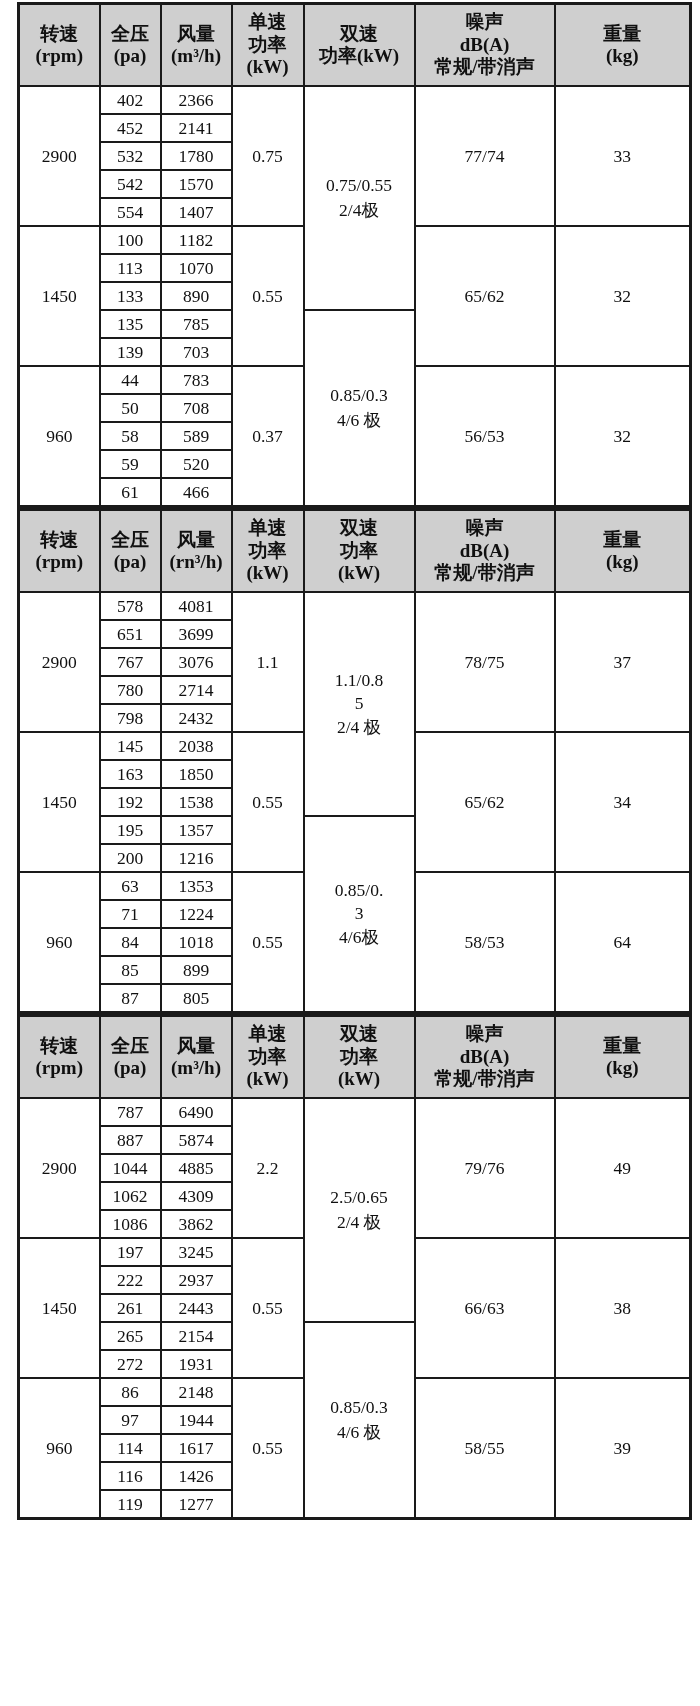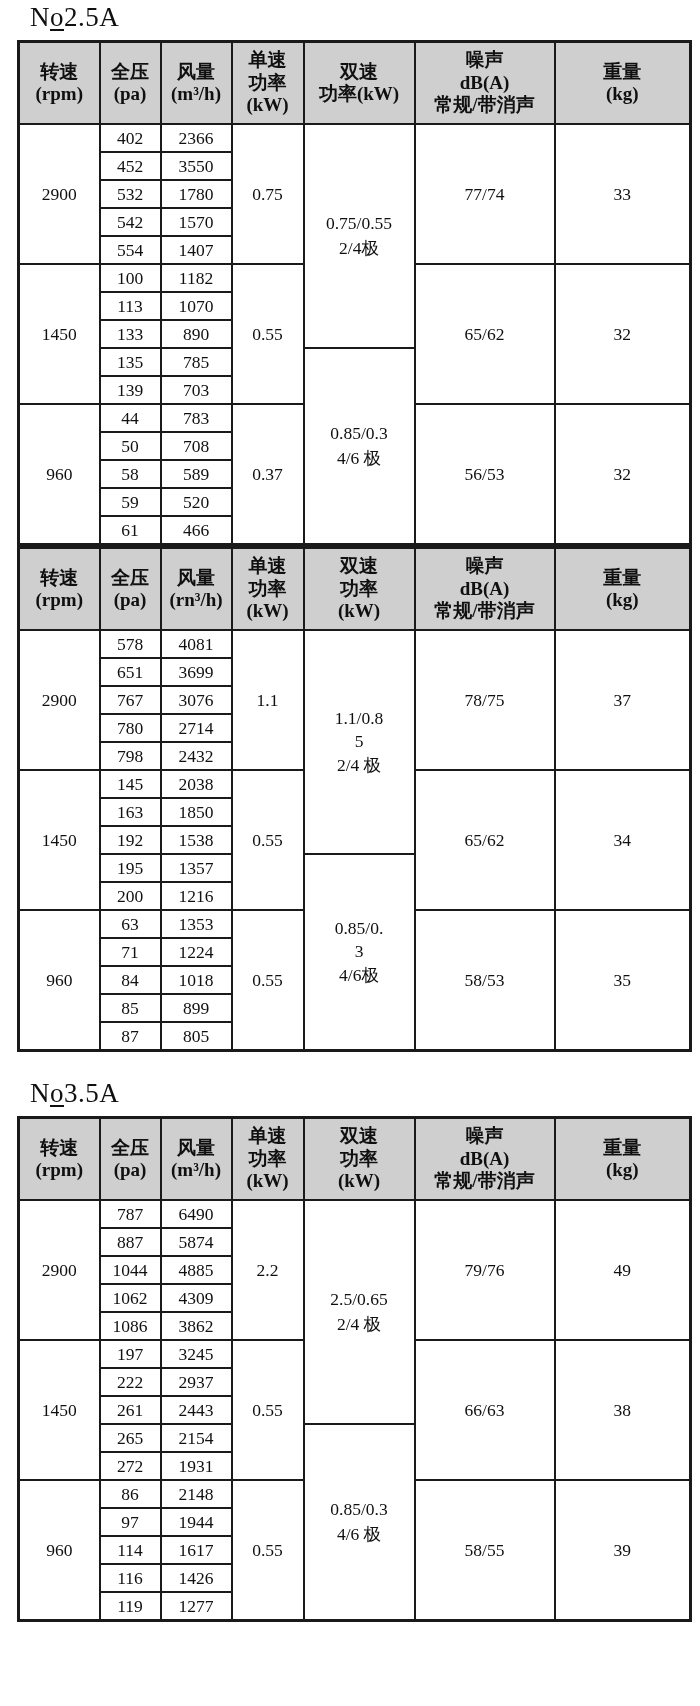--- a/index.html
+++ b/index.html
@@ -63,21 +63,20 @@
     line-height: 1.3;
   }
   .dual-line.pole { margin-top: 2px; }
   .hdr-line { white-space: nowrap; }
 </style>
 </head>
 <body style="background: rgb(255, 255, 255); color: rgb(16, 16, 16);">
 
 <main class="sheet">
   <section class="table-block">
-      <h2 class="tbl-title"><span>N</span><span class="u">o</span><span>2.5A</span></h2>
       <table class="spec">
         <colgroup>
           <col style="width: 81px;">
           <col style="width: 61px;">
           <col style="width: 71px;">
           <col style="width: 72px;">
           <col style="width: 111px;">
           <col style="width: 140px;">
           <col style="width: 136px;">
         </colgroup>
@@ -123,21 +122,21 @@
             <td class="power-cell" rowspan="5">0.75</td>
             <td class="dual-cell" rowspan="8">
               <div class="dual-line">0.75/0.55</div>
               <div class="dual-line pole">2/4极</div>
             </td>
             <td class="noise-cell" rowspan="5">77/74</td>
             <td class="weight-cell" rowspan="5">33</td>
           </tr>
           <tr>
             <td class="pa-cell">452</td>
-            <td class="flow-cell">3550</td>
+            <td class="flow-cell">2141</td>
           </tr>
           <tr>
             <td class="pa-cell">532</td>
             <td class="flow-cell">1780</td>
           </tr>
           <tr>
             <td class="pa-cell">542</td>
             <td class="flow-cell">1570</td>
           </tr>
           <tr>
@@ -303,21 +302,21 @@
           <tr>
             <td class="pa-cell shaded">200</td>
             <td class="flow-cell shaded">1216</td>
           </tr>
           <tr>
             <td class="speed-cell" rowspan="5">960</td>
             <td class="pa-cell">63</td>
             <td class="flow-cell">1353</td>
             <td class="power-cell" rowspan="5">0.55</td>
             <td class="noise-cell" rowspan="5">58/53</td>
-            <td class="weight-cell" rowspan="5">35</td>
+            <td class="weight-cell" rowspan="5">64</td>
           </tr>
           <tr>
             <td class="pa-cell">71</td>
             <td class="flow-cell">1224</td>
           </tr>
           <tr>
             <td class="pa-cell">84</td>
             <td class="flow-cell">1018</td>
           </tr>
           <tr>
@@ -325,21 +324,20 @@
             <td class="flow-cell">899</td>
           </tr>
           <tr>
             <td class="pa-cell">87</td>
             <td class="flow-cell">805</td>
           </tr>
         </tbody>
       </table>
     </section>
   <section class="table-block">
-      <h2 class="tbl-title"><span>N</span><span class="u">o</span><span>3.5A</span></h2>
       <table class="spec">
         <colgroup>
           <col style="width: 81px;">
           <col style="width: 61px;">
           <col style="width: 71px;">
           <col style="width: 72px;">
           <col style="width: 111px;">
           <col style="width: 140px;">
           <col style="width: 136px;">
         </colgroup>

